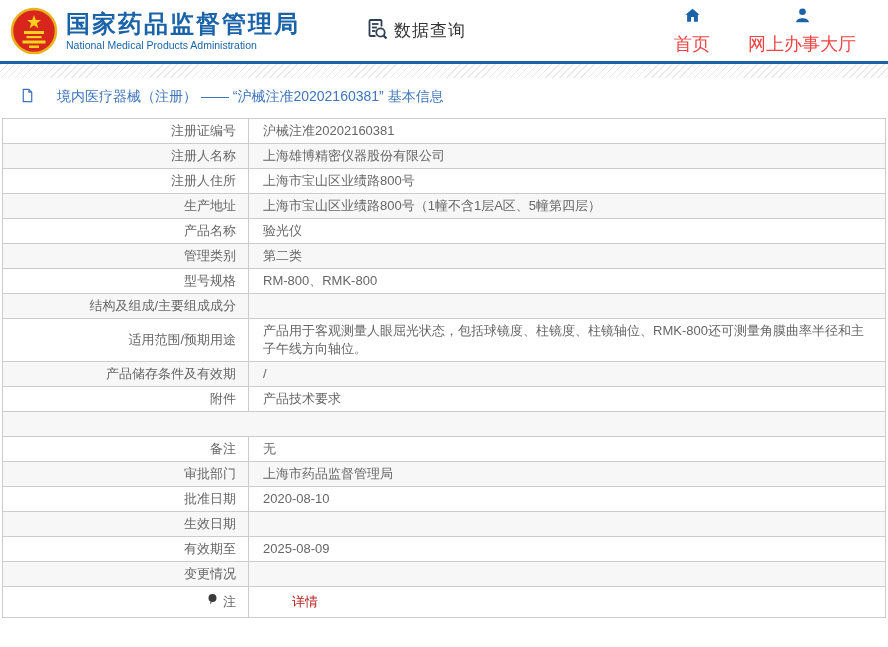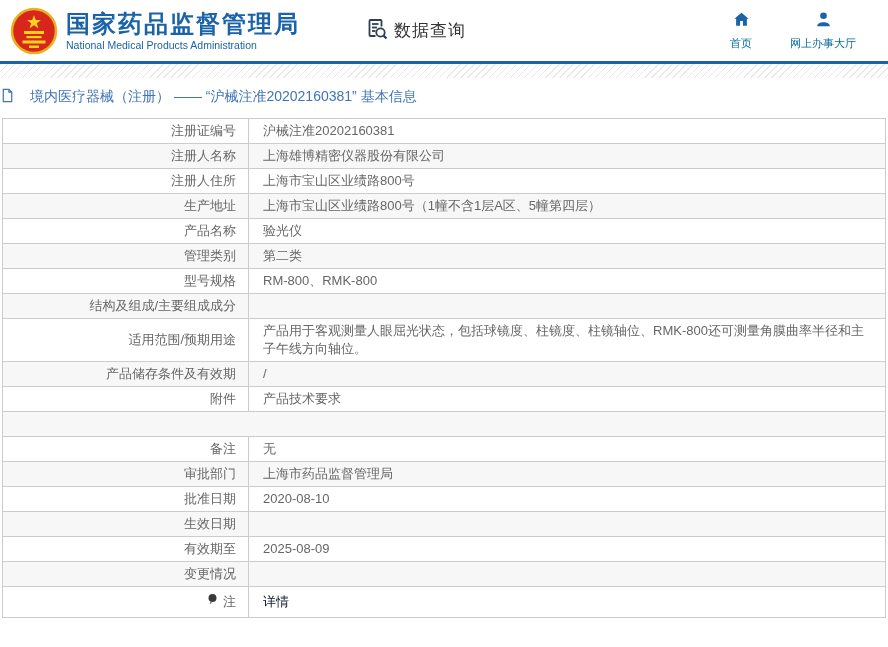--- a/index.html
+++ b/index.html
@@ -10,37 +10,37 @@
   .header { height:64px; display:flex; align-items:center; padding:0 18px 0 10px; border-bottom:3px solid #1b63a8; background:#fff; }
   .logo-block { display:flex; align-items:center; gap:8px; }
   .emblem { width:48px; height:48px; flex:0 0 auto; }
   .logo-text .cn { color:#1b63a8; font-size:24px; font-weight:bold; letter-spacing:2px; line-height:28px; }
   .logo-text .en { color:#1b63a8; font-size:10.5px; line-height:14px; }
   .query-block { display:flex; align-items:center; gap:5px; margin-left:65px; cursor:pointer; }
   .query-block .q-label { color:#333; font-size:17px; letter-spacing:1px; }
   .spacer { flex:1; }
   .nav-links { display:flex; gap:38px; margin-right:14px; }
   .nav-item { display:flex; flex-direction:column; align-items:center; gap:3px; cursor:pointer; }
-  .nav-item .n-label { color:#0369a1; font-size:11px; white-space:nowrap; }
+  .nav-item .n-label { color:#ef4444; font-size:18px; white-space:nowrap; }
 
   
   .stripe-band { height:14px; background:repeating-linear-gradient(135deg,#e9e9e9 0 1px,#ffffff 1px 5px); }
 
   
-  .breadcrumb { display:flex; align-items:center; gap:15px; padding:10px 8px 9px 0; color:#3f74ba; font-size:14px; }
+  .breadcrumb { display:flex; align-items:center; gap:22px; padding:10px 8px 9px 20px; color:#3f74ba; font-size:14px; }
 
   
   .table-wrap { margin:3px 2px 0 2px; border:1px solid #ccc; }
   .row { display:flex; min-height:25px; border-bottom:1px solid #ccc; background:#fff; }
   .row:last-child { border-bottom:none; min-height:30px; }
   .row.alt { background:#f7f7f7; }
   .cell { display:flex; align-items:center; font-size:13px; color:#666; line-height:18px; }
   .cell.label { width:246px; flex:0 0 246px; justify-content:flex-end; padding:3px 12px 3px 6px; border-right:1px solid #ccc; gap:4px; }
   .cell.value { flex:1; padding:3px 10px 3px 14px; word-break:break-all; }
-  .cell.value a { color:#0f172a; text-decoration:none; cursor:pointer; }
+  .cell.value a { color:#b91c1c; text-decoration:none; cursor:pointer;margin-left:29px; }
 </style>
 </head>
 <body>
 
 <div class="header">
   <div class="logo-block">
     <span class="emblem">
       <svg viewBox="0 0 48 48" width="48" height="48">
         <circle cx="24" cy="24" r="22" fill="#d8261c"></circle>
         <circle cx="24" cy="24" r="22" fill="none" stroke="#e9b21c" stroke-width="2.5"></circle>

